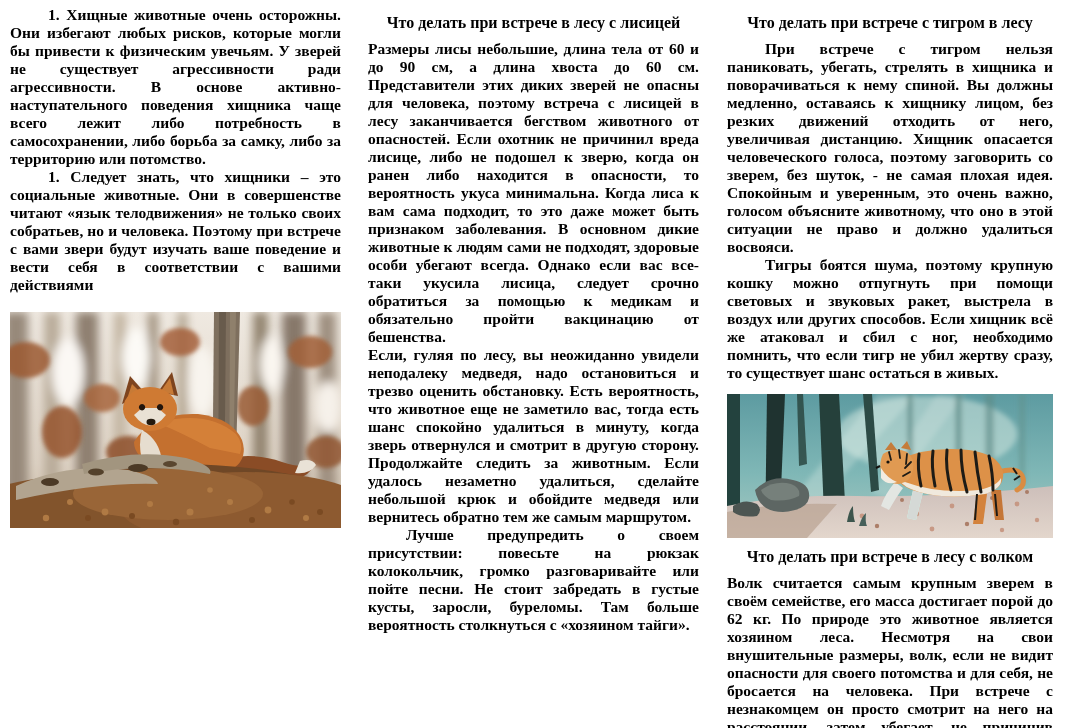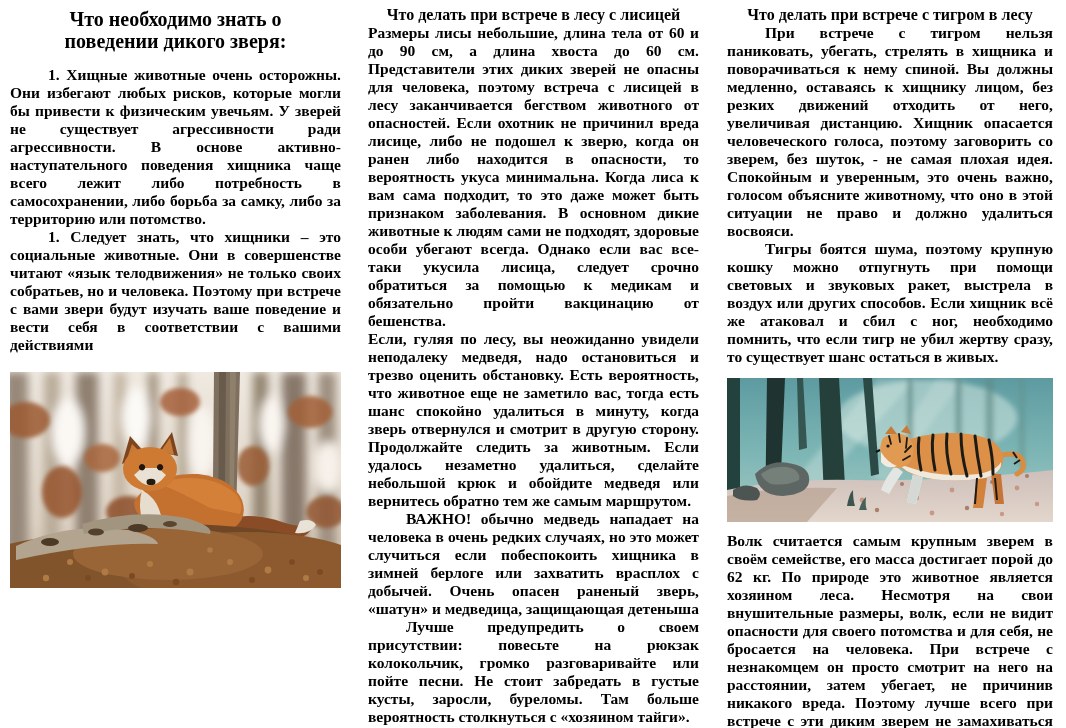--- a/index.html
+++ b/index.html
@@ -15,40 +15,39 @@
   #col1{left:10px;width:331px;}
   #col2{left:368px;width:331px;}
   #col3{left:727px;width:326px;}
 
   .doc-title{
     font-size:20px;line-height:22px;font-weight:bold;
     text-align:center;margin:2px auto 14px;max-width:262px;
   }
   .sec-heading{
     font-size:16px;line-height:18px;font-weight:bold;
-    text-align:center;margin:0;
+    text-align:center;margin:8px;
   }
   .sec + .sec .sec-heading{margin-top:22px;}
   p.body{
     font-size:15.5px;line-height:18px;margin:0;
     text-align:justify;
     font-weight:bold;
   }
   p.indent{text-indent:38px;}
   .gap{margin-bottom:14px;}
   figure{margin:0;padding:0;}
   .fox-fig{margin-top:18px;width:331px;height:216px;}
   .tiger-fig{margin-top:12px;margin-bottom:10px;width:326px;height:144px;}
   figure svg{display:block;width:100%;height:100%;}
 </style>
 </head>
 <body>
 
 <div class="col" id="col1">
-  <h1 class="doc-title">Что необходимо знать о поведении дикого зверя:</h1>
   <p class="body indent gap">1. Хищные животные очень осторожны. Они избегают любых рисков, которые могли бы привести к физическим увечьям. У зверей не существует агрессивности ради агрессивности. В основе активно-наступательного поведения хищника чаще всего лежит либо потребность в самосохранении, либо борьба за самку, либо за территорию или потомство.</p>
   <p class="body indent">1. Следует знать, что хищники – это социальные животные. Они в совершенстве читают «язык телодвижения» не только своих собратьев, но и человека. Поэтому при встрече с вами звери будут изучать ваше поведение и вести себя в соответствии с вашими действиями</p>
 
   <figure class="fox-fig">
     <svg viewBox="0 0 331 216" preserveAspectRatio="none" role="img">
       <defs>
         <linearGradient id="fsky" x1="0" y1="0" x2="0" y2="1">
           <stop offset="0" stop-color="#efe9e1"></stop>
           <stop offset="0.7" stop-color="#ddd2c4"></stop>
           <stop offset="1" stop-color="#c9b9a4"></stop>
@@ -148,21 +147,20 @@
   </figure>
 </div>
 
 <div class="col" id="col2">
   <div class="sec">
     <h2 class="sec-heading">Что делать при встрече в лесу с лисицей</h2>
     <p class="body">Размеры лисы небольшие, длина тела от 60 и до 90 см, а длина хвоста до 60 см. Представители этих диких зверей не опасны для человека, поэтому встреча с лисицей в лесу заканчивается бегством животного от опасностей. Если охотник не причинил вреда лисице, либо не подошел к зверю, когда он ранен либо находится в опасности, то вероятность укуса минимальна. Когда лиса к вам сама подходит, то это даже может быть признаком заболевания. В основном дикие животные к людям сами не подходят, здоровые особи убегают всегда. Однако если вас все-таки укусила лисица, следует срочно обратиться за помощью к медикам и обязательно пройти вакцинацию от бешенства.</p>
   </div>
   <div class="sec">
     <p class="body">Если, гуляя по лесу, вы неожиданно увидели неподалеку медведя, надо остановиться и трезво оценить обстановку. Есть вероятность, что животное еще не заметило вас, тогда есть шанс спокойно удалиться в минуту, когда зверь отвернулся и смотрит в другую сторону. Продолжайте следить за животным. Если удалось незаметно удалиться, сделайте небольшой крюк и обойдите медведя или вернитесь обратно тем же самым маршрутом.</p>
-    <p class="body indent">ВАЖНО! обычно медведь нападает на человека в очень редких случаях, но это может случиться если побеспокоить хищника в зимней берлоге или захватить врасплох с добычей. Очень опасен раненый зверь, «шатун» и медведица, защищающая детеныша</p>
     <p class="body indent">Лучше предупредить о своем присутствии: повесьте на рюкзак колокольчик, громко разговаривайте или пойте песни. Не стоит забредать в густые кусты, заросли, буреломы. Там больше вероятность столкнуться с «хозяином тайги».</p>
   </div>
 </div>
 
 <div class="col" id="col3">
   <div class="sec">
     <h2 class="sec-heading">Что делать при встрече с тигром в лесу</h2>
     <p class="body indent">При встрече с тигром нельзя паниковать, убегать, стрелять в хищника и поворачиваться к нему спиной. Вы должны медленно, оставаясь к хищнику лицом, без резких движений отходить от него, увеличивая дистанцию. Хищник опасается человеческого голоса, поэтому заговорить со зверем, без шуток, - не самая плохая идея. Спокойным и уверенным, это очень важно, голосом объясните животному, что оно в этой ситуации не право и должно удалиться восвояси.</p>
     <p class="body indent">Тигры боятся шума, поэтому крупную кошку можно отпугнуть при помощи световых и звуковых ракет, выстрела в воздух или других способов. Если хищник всё же атаковал и сбил с ног, необходимо помнить, что если тигр не убил жертву сразу, то существует шанс остаться в живых.</p>
   </div>
@@ -270,15 +268,16 @@
         <circle cx="161" cy="68" r="1.6" fill="#14120e"></circle>
         <path d="M153 72 L149 74" stroke="#14120e" stroke-width="2"></path>
       </g>
 
       <path d="M120 128 q2 -12 6 -16 q0 10 2 16 Z" fill="#3c554d"></path>
       <path d="M132 132 q3 -10 7 -13 q-1 9 1 13 Z" fill="#46605a"></path>
     </svg>
   </figure>
 
   <div class="sec" style="margin-top:0;">
+    <h2 class="sec-heading" style="margin-top:0;">Что делать при встрече в лесу с волком</h2>
     <p class="body">Волк считается самым крупным зверем в своём семействе, его масса достигает порой до 62 кг. По природе это животное является хозяином леса. Несмотря на свои внушительные размеры, волк, если не видит опасности для своего потомства и для себя, не бросается на человека. При встрече с незнакомцем он просто смотрит на него на расстоянии, затем убегает, не причинив никакого вреда. Поэтому лучше всего при встрече с эти диким зверем не замахиваться на него, не нападать, а стараться уйти.</p>
   </div>
 </div>
 
 </body></html>

